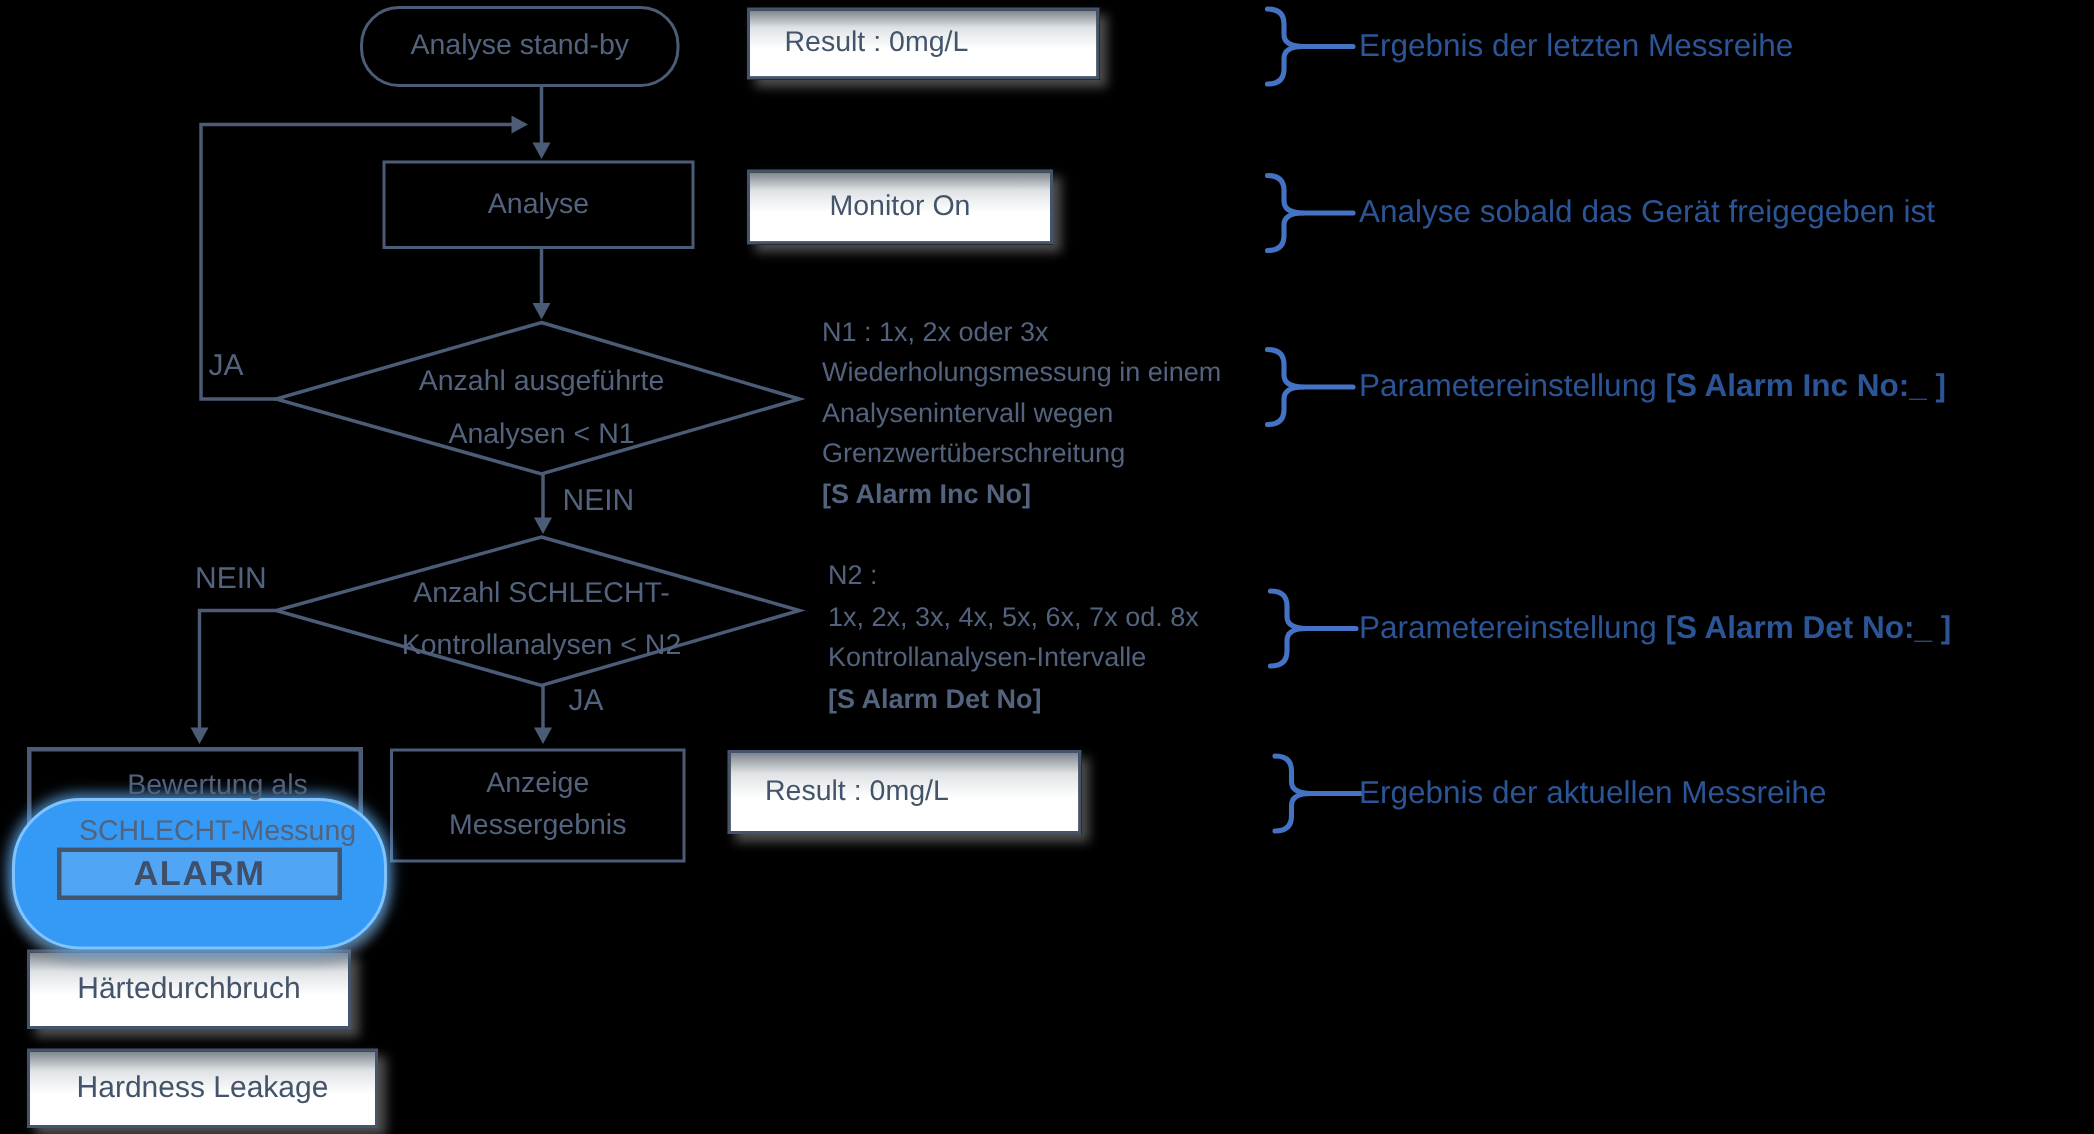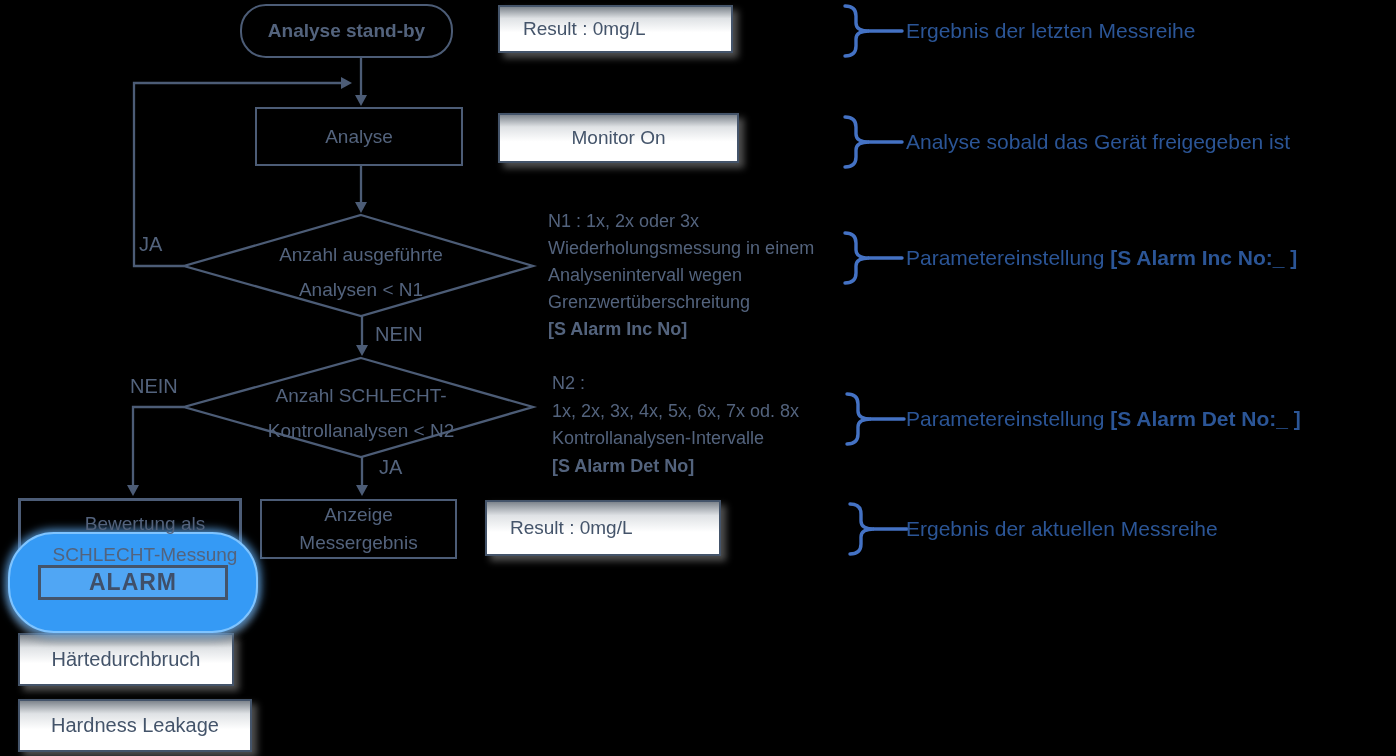--- a/index.html
+++ b/index.html
@@ -20,21 +20,21 @@
   .layer{position:absolute;left:0;top:0;}
   .svgabs{position:absolute;}
 
   
   .fc-box{
     position:absolute;border:2.5px solid var(--flow-line,#4C5C76);
     color:var(--flow-text,#53637D);font-size:19px;
     display:flex;align-items:center;justify-content:center;text-align:center;
     box-sizing:border-box;background:transparent;
   }
-  .fc-rounded{border-radius:26px;font-weight:bold;}
+  .fc-rounded{border-radius:26px;}
   .fc-thick{border-width:3px;}
 
   
   .screen{
     position:absolute;box-sizing:border-box;
     border:2.5px solid var(--screen-text,#44546A);
     background:linear-gradient(180deg,#7e858d 0%,#dfe2e5 26%,#ffffff 58%);
     color:var(--screen-text,#44546A);font-size:19px;
     display:flex;align-items:center;
     box-shadow:5px 5px 7px rgba(160,160,160,0.5);
@@ -136,30 +136,30 @@
   <div class="fc-box fc-thick bewertung-outline" style="left:18px;top:498px;width:224px;height:100px;"></div>
   <div class="highlight"></div>
   <div class="bewertung-label">
     <div>Bewertung als</div>
     <div>SCHLECHT-Messung</div>
   </div>
   <div class="alarm-box">
     <span>ALARM</span>
   </div>
 
-  <div class="fc-box" style="left:260px;top:499px;width:197px;height:60px;flex-direction:column;line-height:28px;text-align:right;">
+  <div class="fc-box" style="left:260px;top:499px;width:197px;height:76px;flex-direction:column;line-height:28px;text-align:right;">
     <div>Anzeige</div>
     <div>Messergebnis</div>
   </div>
 
   <div class="screen padded" style="left:498px;top:5px;width:235px;height:48px;">
     <span>Result : 0mg/L</span>
   </div>
 
-  <div class="screen centered" style="left:498px;top:113px;width:241px;height:50px;">
+  <div class="screen centered" style="left:498px;top:113px;width:204px;height:50px;">
     <span>Monitor On</span>
   </div>
 
   <div class="screen padded" style="left:485px;top:500px;width:236px;height:56px;">
     <span>Result : 0mg/L</span>
   </div>
 
   <div class="screen centered big" style="left:18px;top:633px;width:216px;height:53px;">
     <span>Härtedurchbruch</span>
   </div>

